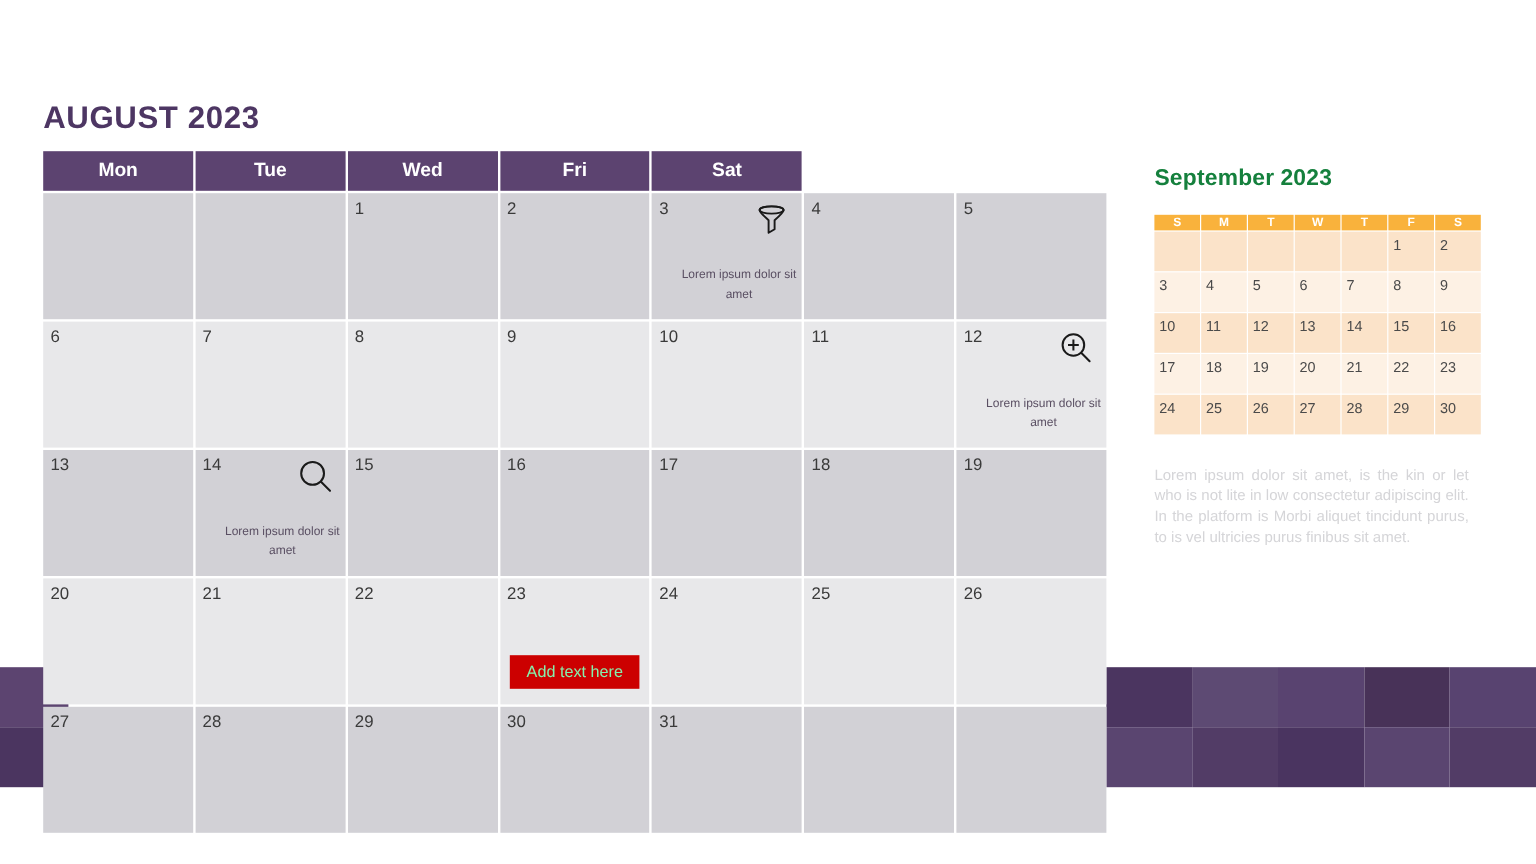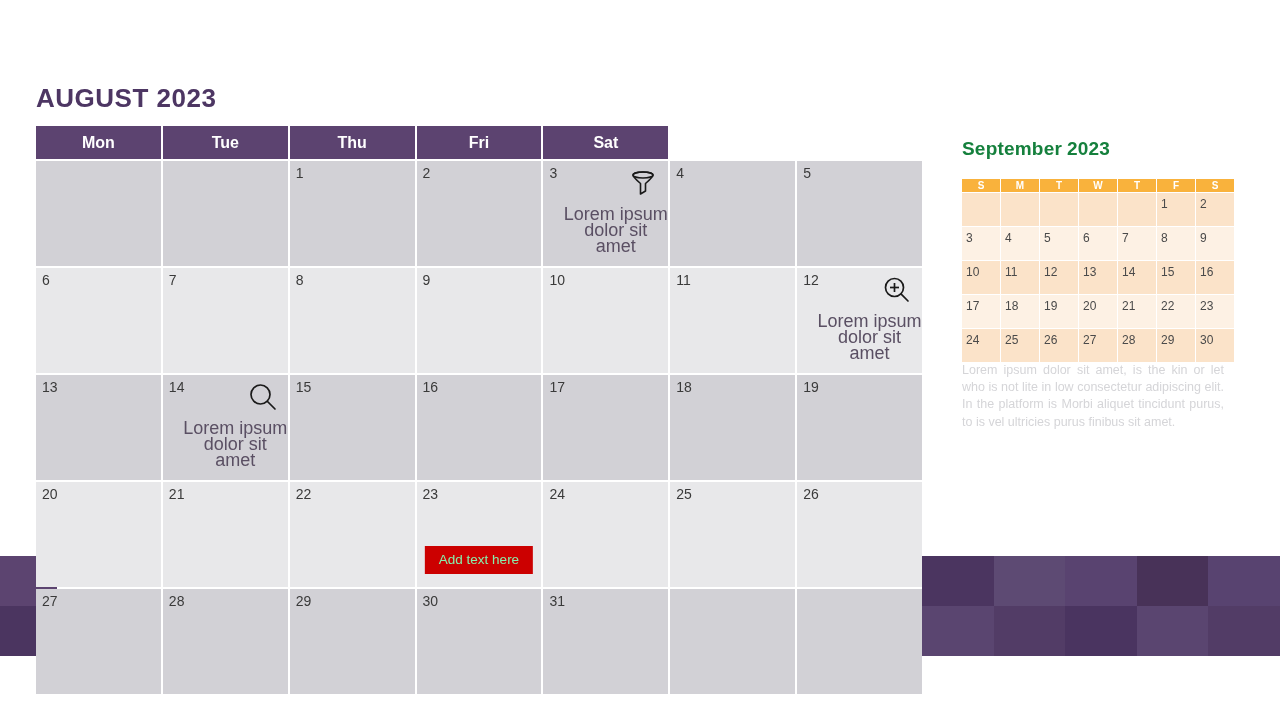--- a/index.html
+++ b/index.html
@@ -96,21 +96,21 @@
     font-size: 14px;
     color: #3a3a3a;
     line-height: 16px;
   }
   .mc-body .dcell .note {
     position: absolute;
     left: 0;
     right: 0;
     bottom: 12px;
     text-align: center;
-    font-size: 18px;
+    font-size: 10px;
     line-height: 16px;
     color: #5a4f63;
     padding-left: 20px;
   }
   .mc-body .dcell .cell-icon {
     position: absolute;
     top: 5px;
     right: 8px;
     width: 34px;
     height: 34px;
@@ -177,20 +177,21 @@
     height: 33px;
     box-sizing: border-box;
     padding: 4px 0 0 4px;
     font-size: 12px;
     color: #4a4a4a;
     background: #fbe3c9;
   }
   .mini-body .mc.light { background: #fdf1e4; }
 
   #mini-note {
+    margin-top: 26px;
     width: 262px;
     font-size: 12.5px;
     line-height: 17.2px;
     color: #d5d5d8;
     text-align: justify;
   }
 </style>
 </head>
 <body>
 
@@ -210,21 +211,21 @@
     <div style="background: rgb(90, 69, 112);"></div>
     <div style="background: rgb(82, 60, 102);"></div>
   </div>
 
 <div id="page-title">AUGUST 2023</div>
 
 <div id="main-calendar">
   <div class="mc-head" id="mc-head">
       <div class="hcell">Mon</div>
       <div class="hcell">Tue</div>
-      <div class="hcell">Thu</div>
+      <div class="hcell">Wed</div>
       <div class="hcell">Fri</div>
       <div class="hcell">Sat</div>
     </div>
   <div class="mc-body" id="mc-body">
       <div class="dcell">
         <div class="daynum"></div>
       </div>
       <div class="dcell">
         <div class="daynum"></div>
       </div>

